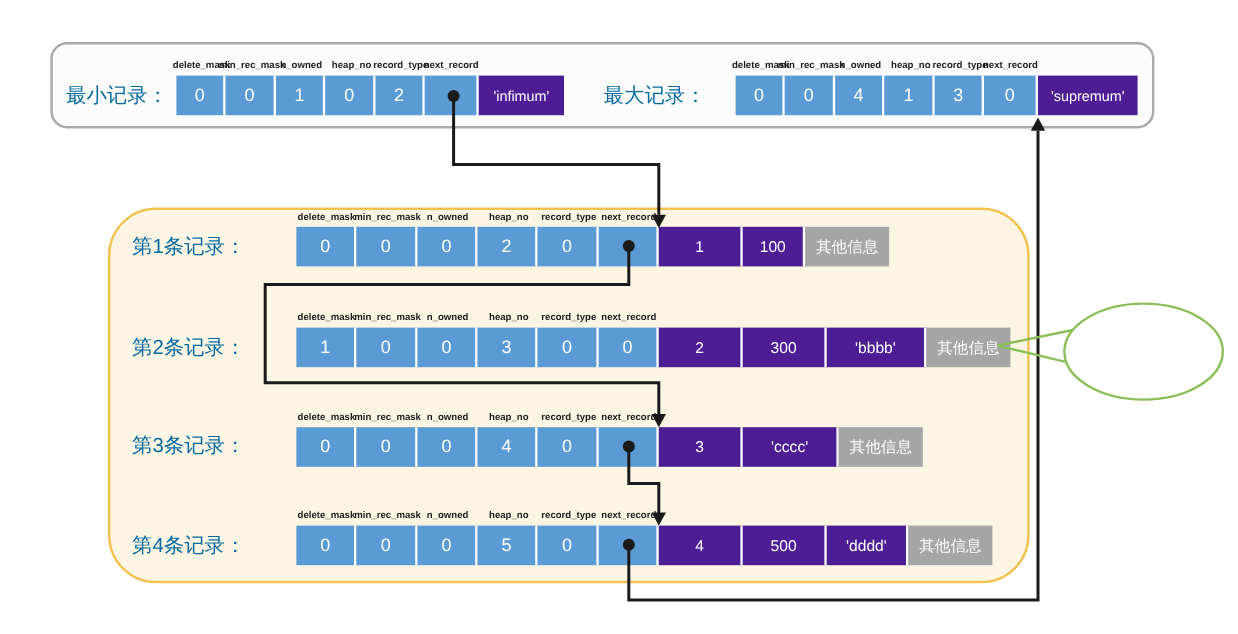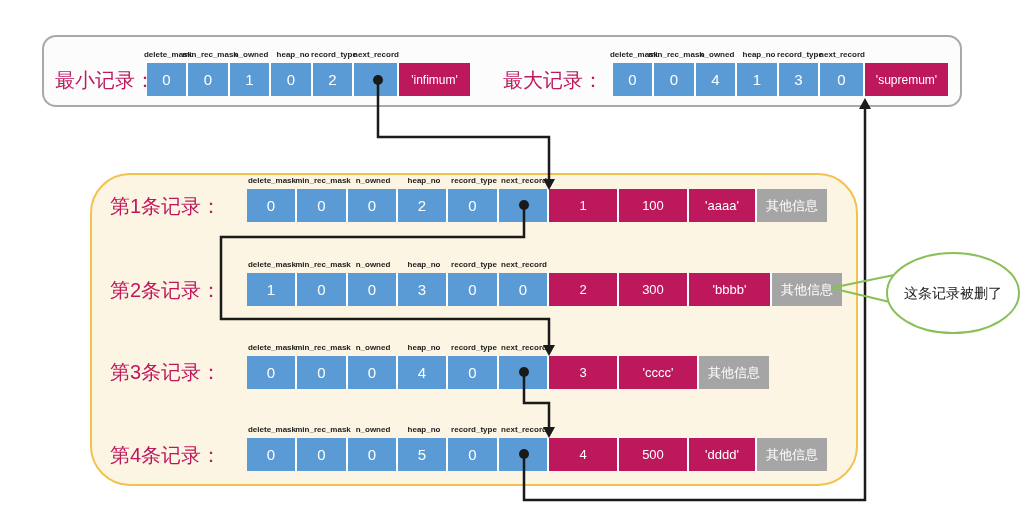--- a/index.html
+++ b/index.html
@@ -9,37 +9,37 @@
   }
   .panel-top{
     position:absolute;left:42px;top:35px;width:916px;height:68px;
     border:2px solid #a9a9a9;border-radius:14px;background:#fcfcfc;z-index:1;
   }
   .panel-main{
     position:absolute;left:90px;top:173px;width:764px;height:309px;
     border:2px solid #f2c14e;border-radius:40px;background:#fdf5e3;z-index:1;
   }
   .rec-label{
-    position:absolute;color:#be185d;font-size:20px;line-height:22px;
+    position:absolute;color:#0369a1;font-size:17px;line-height:22px;
     white-space:nowrap;z-index:3;
   }
   .rec{position:absolute;z-index:3;}
   .hdr{
     position:absolute;top:-13px;transform:translateX(-50%);
     font-size:8px;font-weight:bold;color:#1c1c1c;white-space:nowrap;
   }
   .row{display:flex;height:33px;}
   .c{
     display:flex;align-items:center;justify-content:center;
     color:#ffffff;font-size:15px;box-sizing:border-box;
     border-right:2px solid #ffffff;
   }
   .c:last-child{border-right:none;}
   .c.blue{background:#5b9bd5;}
-  .c.orange{background:#be185d;font-size:13px;}
+  .c.orange{background:#4c1d95;font-size:13px;}
   .c.gray{background:#a5a5a5;font-size:13px;}
   .c.tail{font-size:12px;}
   .overlay{position:absolute;left:0;top:0;z-index:5;pointer-events:none;}
   .bubble-text{
     position:absolute;left:887px;top:285px;width:132px;text-align:center;
     font-size:14px;color:#1a1a1a;z-index:6;white-space:nowrap;
   }
 </style>
 </head>
 <body>
@@ -97,22 +97,21 @@
     <span class="hdr" style="left:227px">record_type</span>
     <span class="hdr" style="left:277px">next_record</span>
     <div class="row">
       <div class="c blue" style="width:50px">0</div>
       <div class="c blue" style="width:51px">0</div>
       <div class="c blue" style="width:50px">0</div>
       <div class="c blue" style="width:50px">2</div>
       <div class="c blue" style="width:51px">0</div>
       <div class="c blue" style="width:50px"></div>
       <div class="c orange" style="width:70px">1</div>
-      <div class="c orange" style="width:70px">100</div>
-      <div class="c orange" style="width:68px">'aaaa'</div>
+      <div class="c orange" style="width:52px">100</div>
       <div class="c gray" style="width:70px">其他信息</div>
     </div>
   </div>
 
   <div class="rec-label" style="left:110px;top:279px;">第2条记录：</div>
   <div class="rec" style="left:247px;top:273px;">
     <span class="hdr" style="left:25px">delete_mask</span>
     <span class="hdr" style="left:76px">min_rec_mask</span>
     <span class="hdr" style="left:126px">n_owned</span>
     <span class="hdr" style="left:177px">heap_no</span>
@@ -192,15 +191,14 @@
       <polygon points="543,427 555,427 549,438"></polygon>
       <polygon points="859,109 871,109 865,98"></polygon>
     </g>
     <g stroke="#88c057" stroke-width="2" fill="none">
       <path d="M831,288 L894,275"></path>
       <path d="M831,288 L894,303"></path>
       <ellipse cx="953" cy="293" rx="66" ry="40" fill="#ffffff"></ellipse>
     </g>
   </svg>
 
-  <div class="bubble-text">这条记录被删了</div>
 
 </div>
 
 </body></html>

